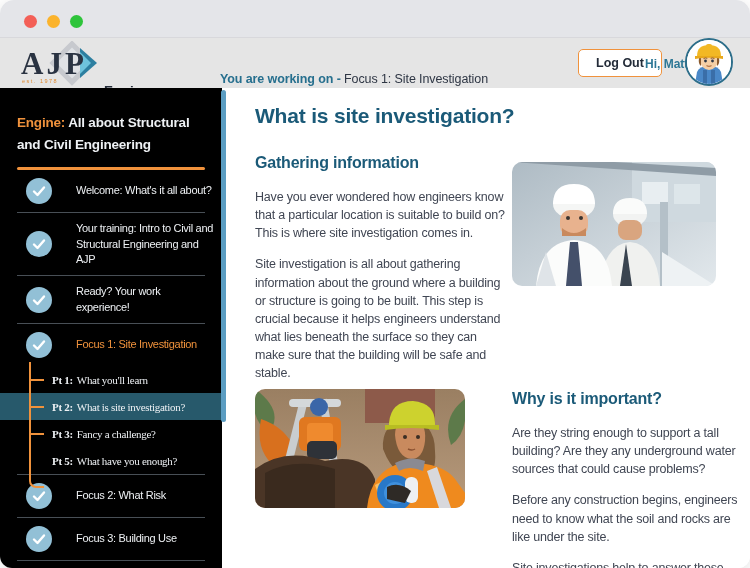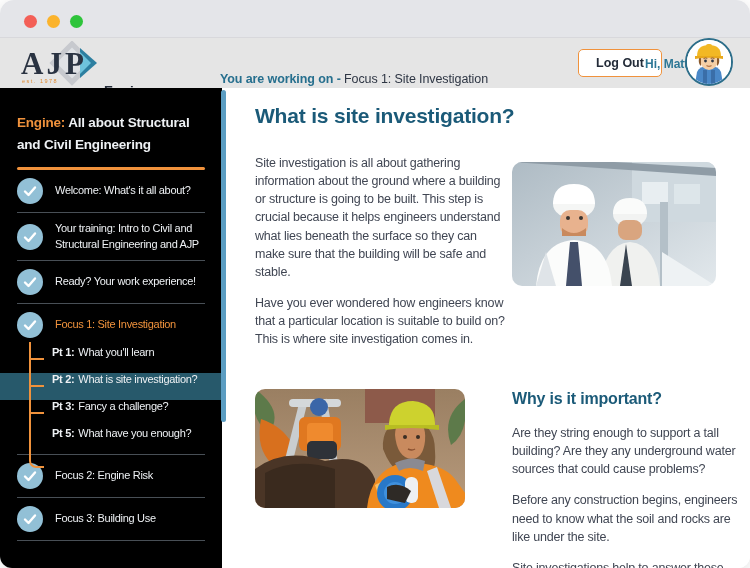--- a/index.html
+++ b/index.html
@@ -39,33 +39,33 @@
     background:#ffffff; border:2px solid #2d6e8a; overflow:hidden; cursor:pointer; z-index:5;
   }
   
   .sidebar {
     position:absolute; left:0; top:88px; width:222px; height:480px;
     background:#000000; color:#eef1f4; overflow:hidden;
   }
   .sb-title { margin:24px 17px 0; font-size:13.5px; font-weight:bold; line-height:1.6; letter-spacing:-.2px; }
   .sb-title .hl { color:#f0923c; }
   .sb-rule { height:3px; background:#f0923c; margin:12px 17px 0; border-radius:2px; }
-  .sb-item { display:flex; align-items:center; gap:12px; padding:8px 8px 8px 17px; cursor:pointer; }
+  .sb-item { display:flex; align-items:center; gap:24px; padding:8px 8px 8px 26px; cursor:pointer; }
   .check {
     width:26px; height:26px; border-radius:50%; background:#92c0d6; flex-shrink:0;
     display:flex; align-items:center; justify-content:center;
   }
   .check svg { width:14px; height:14px; }
   .sb-label { font-size:11px; letter-spacing:-.3px; line-height:1.4; }
   .sb-label.orange { color:#f0923c; }
   .sb-div { height:1px; background:rgba(160,175,190,.45); margin:0 17px; }
   .subnav { position:relative; }
   .sub-item {
-    position:relative; height:27px; display:flex; 
-    padding-left:52px; font-size:11px; letter-spacing:-.3px; cursor:pointer; white-space:nowrap;
+    position:relative; height:27px; display:flex; align-items:center;
+    padding-left:52px; font-size:11px; letter-spacing:-.3px; cursor:pointer; white-space:nowrap;font-family:Liberation Serif, serif;
   }
   .sub-item .pre { font-weight:bold; margin-right:4px; }
   .sub-item.active { background:#27596b; }
   .sub-item.ticked::before {
     content:""; position:absolute; left:31px; top:50%; margin-top:-1px;
     width:13px; height:2px; background:#f0923c;
   }
   .connector {
     position:absolute; left:29px; top:-4px; width:15px; height:126px;
     border-left:2px solid #f0923c; border-bottom:2px solid #f0923c;
@@ -208,43 +208,44 @@
       <div class="connector"></div>
     </div>
     <div class="sb-div"></div>
 
     <div class="sb-item">
       <span class="check">
           <svg viewBox="0 0 14 14">
             <path d="M2 7.5 L5.5 11 L12 3.5" stroke="#ffffff" stroke-width="2.4" fill="none" stroke-linecap="round" stroke-linejoin="round"></path>
           </svg>
         </span>
-      <span class="sb-label">Focus 2: Engine Risk</span>
+      <span class="sb-label">Focus 2: What Risk</span>
     </div>
     <div class="sb-div"></div>
 
     <div class="sb-item">
       <span class="check">
           <svg viewBox="0 0 14 14">
             <path d="M2 7.5 L5.5 11 L12 3.5" stroke="#ffffff" stroke-width="2.4" fill="none" stroke-linecap="round" stroke-linejoin="round"></path>
           </svg>
         </span>
       <span class="sb-label">Focus 3: Building Use</span>
     </div>
     <div class="sb-div"></div>
   </div>
 
   <div class="scroll-thumb"></div>
 
   <div class="main">
     <h1 class="page-title">What is site investigation?</h1>
 
     <div class="col sec1">
+      <h2>Gathering information</h2>
+      <p>Have you ever wondered how engineers know that a particular location is suitable to build on? This is where site investigation comes in.</p>
       <p>Site investigation is all about gathering information about the ground where a building or structure is going to be built. This step is crucial because it helps engineers understand what lies beneath the surface so they can make sure that the building will be safe and stable.</p>
-      <p>Have you ever wondered how engineers know that a particular location is suitable to build on? This is where site investigation comes in.</p>
     </div>
 
     <div class="photo photo1">
       <svg width="204" height="124" viewBox="0 0 204 124">
         <defs>
           <linearGradient id="bg1" x1="0" y1="0" x2="1" y2="1">
             <stop offset="0" stop-color="#aebbc4"></stop>
               <stop offset="1" stop-color="#e2e8ec"></stop>
           </linearGradient>
         </defs>

